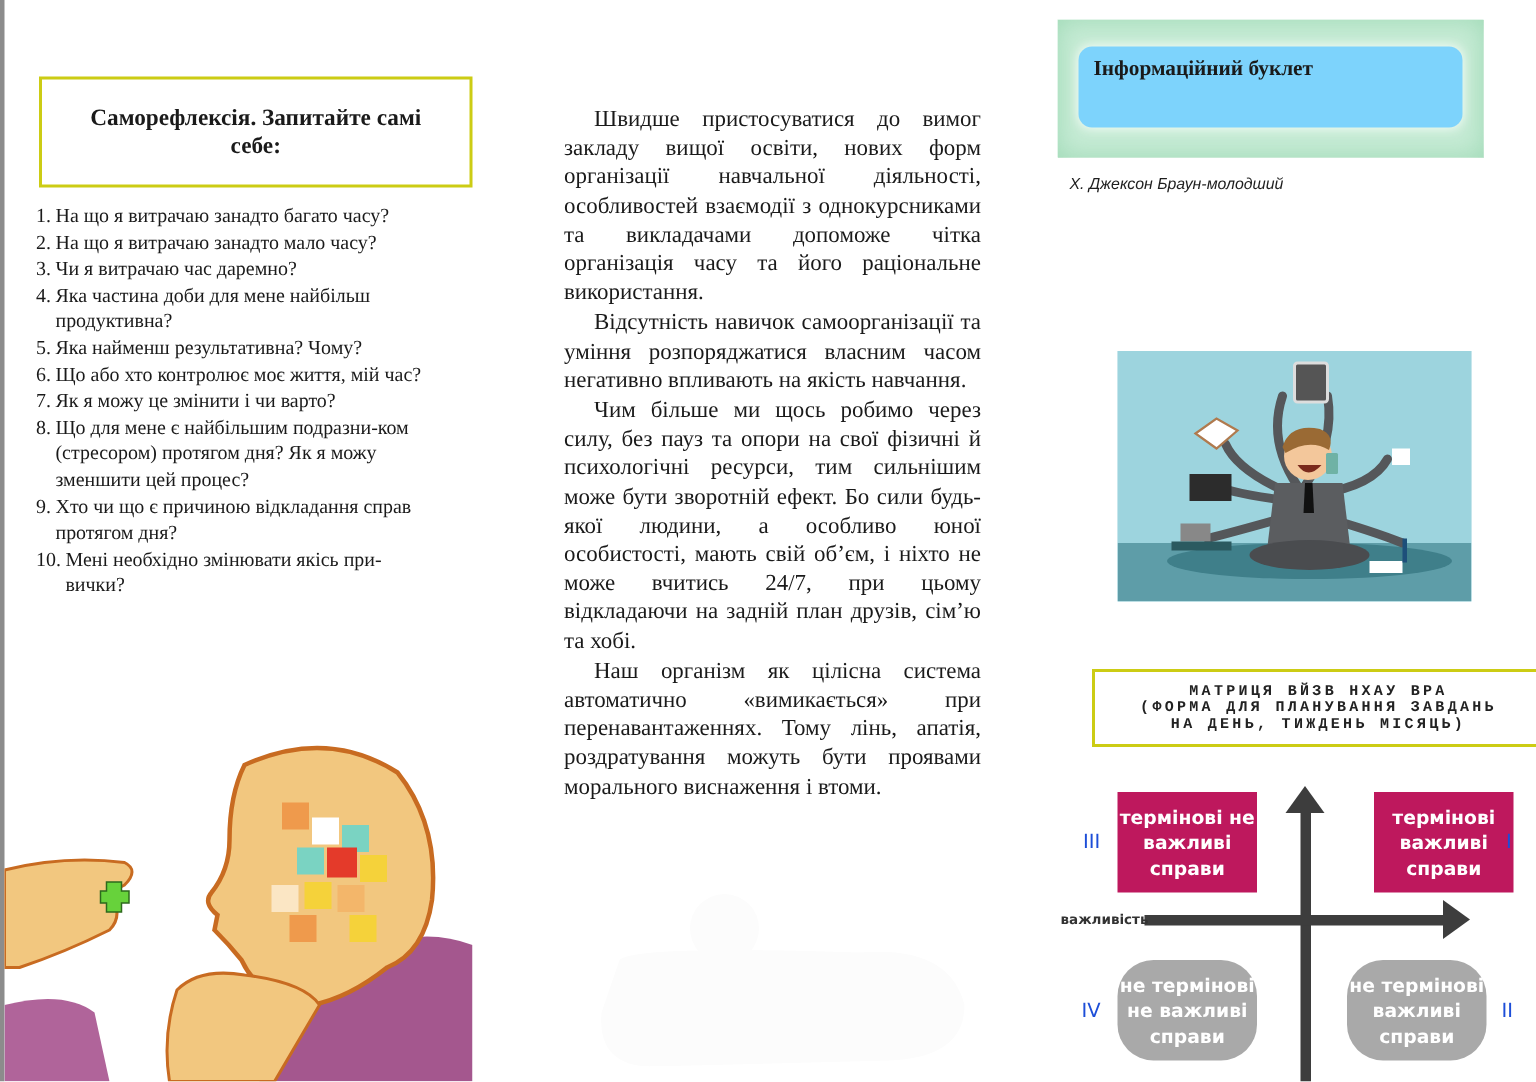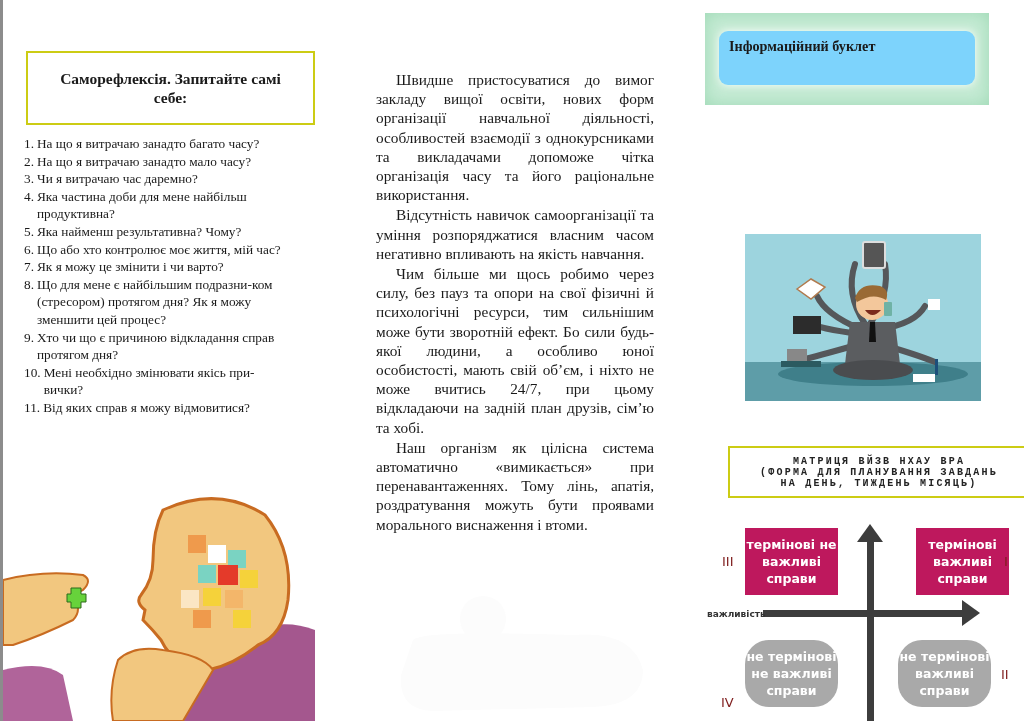--- a/index.html
+++ b/index.html
@@ -38,21 +38,21 @@
   .multitask { position: absolute; left: 745px; top: 234px; width: 236px; height: 167px; background: #9cd3dd; overflow: hidden; }
 
   .matrix-title { position: absolute; left: 728px; top: 446px; width: 302px; height: 52px; border: 2px solid #cccc14;
     font-family: "Liberation Mono", monospace; font-weight: bold; font-size: 10px; line-height: 11px; letter-spacing: 2.2px;
     text-align: center; padding-top: 8px; color: #222; }
 
   .quad { position: absolute; width: 93px; height: 67px; color: #fff; font-family: "DejaVu Sans", sans-serif;
     font-size: 12.5px; line-height: 17px; text-align: center; display: flex; align-items: center; justify-content: center; font-weight: bold; }
   .quad.dark { background: #be185d; }
   .quad.light { background: #a9a9a9; border-radius: 24px; }
-  .roman { position: absolute; font-family: "DejaVu Sans", sans-serif; font-size: 13px; color: #7f1d1d; }
+  .roman { position: absolute; font-family: "DejaVu Sans", sans-serif; font-size: 13px; color: #1d4ed8; }
   .axis-label { position: absolute; left: 707px; top: 609px; font-family: "DejaVu Sans", sans-serif; font-size: 9px; font-weight: bold; color: #333; }
   .axis-v { position: absolute; left: 867px; top: 540px; width: 7px; height: 181px; background: #3d3d3d; }
   .axis-v-head { position: absolute; left: 857px; top: 524px; width: 0; height: 0;
     border-left: 13px solid transparent; border-right: 13px solid transparent; border-bottom: 18px solid #3d3d3d; }
   .axis-h { position: absolute; left: 763px; top: 610px; width: 202px; height: 7px; background: #3d3d3d; }
   .axis-h-head { position: absolute; left: 962px; top: 600px; width: 0; height: 0;
     border-top: 13px solid transparent; border-bottom: 13px solid transparent; border-left: 18px solid #3d3d3d; }
 </style>
 </head>
 <body>
@@ -96,24 +96,20 @@
       <span class="num">8.</span>
       <span class="txt" style="padding-right:20px">Що для мене є найбільшим подразни-ком (стресором) протягом дня? Як я можу зменшити цей процес?</span>
     </li>
   <li>
       <span class="num">9.</span>
       <span class="txt" style="padding-right:20px">Хто чи що є причиною відкладання справ протягом дня?</span>
     </li>
   <li>
       <span class="num">10.</span>
       <span class="txt" style="padding-right:40px">Мені необхідно змінювати якісь при-вички?</span>
-    </li>
-  <li>
-      <span class="num">11.</span>
-      <span class="txt">Від яких справ я можу відмовитися?</span>
     </li>
 </ol>
 
 <div class="head-illustration">
   <svg width="312" height="251" viewBox="0 0 312 251">
 
     <path d="M0 200 Q40 190 60 205 L70 251 L0 251 Z" fill="#b0649a"></path>
     <path d="M200 190 Q260 140 312 160 L312 251 L170 251 Q180 220 200 190 Z" fill="#a4578e"></path>
 
     <path d="M160 40 Q215 15 262 45 Q290 80 285 130 Q280 165 255 175 Q230 195 205 200 Q190 205 180 195 Q165 185 158 170 Q150 160 140 150 L142 140 Q132 132 138 125 Q150 110 150 90 Q150 60 160 40 Z" fill="#f2c77f" stroke="#c86b21" stroke-width="3"></path>
@@ -150,20 +146,21 @@
   </svg>
 </div>
 
 <div class="banner">
   <div class="banner-inner">
     <span class="l1">Інформаційний буклет</span>
   </div>
 </div>
 
 <div class="quote">
+  <span class="author">Х. Джексон Браун-молодший</span>
 </div>
 
 <div class="multitask">
   <svg width="236" height="167" viewBox="0 0 236 167">
     <rect x="0" y="0" width="236" height="167" fill="#9dd4de"></rect>
     <rect x="0" y="128" width="236" height="39" fill="#5e9da8"></rect>
     <ellipse cx="128" cy="140" rx="95" ry="12" fill="#3f7f8a"></ellipse>
 
     <g stroke="#55575a" stroke-width="6" fill="none" stroke-linecap="round">
       <path d="M120 90 Q100 60 110 30"></path>
@@ -216,21 +213,21 @@
 <div class="roman" style="left:722px; top:554px;">III</div>
 <div class="quad dark" style="left:745px; top:528px;">
   <span>термінові не важливі справи</span>
 </div>
 
 <div class="quad dark" style="left:898px; top:528px;margin-left:18px;">
   <span>термінові важливі справи</span>
 </div>
 <div class="roman" style="left:1004px; top:554px;">I</div>
 
-<div class="roman" style="left:721px; top:667px;margin-top:28px;">IV</div>
+<div class="roman" style="left:721px; top:667px;">IV</div>
 <div class="quad light" style="left:745px; top:640px;">
   <span>не термінові не важливі справи</span>
 </div>
 
 <div class="quad light" style="left:898px; top:640px;">
   <span>не термінові важливі справи</span>
 </div>
 <div class="roman" style="left:1001px; top:667px;">II</div>
 
 </body></html>

